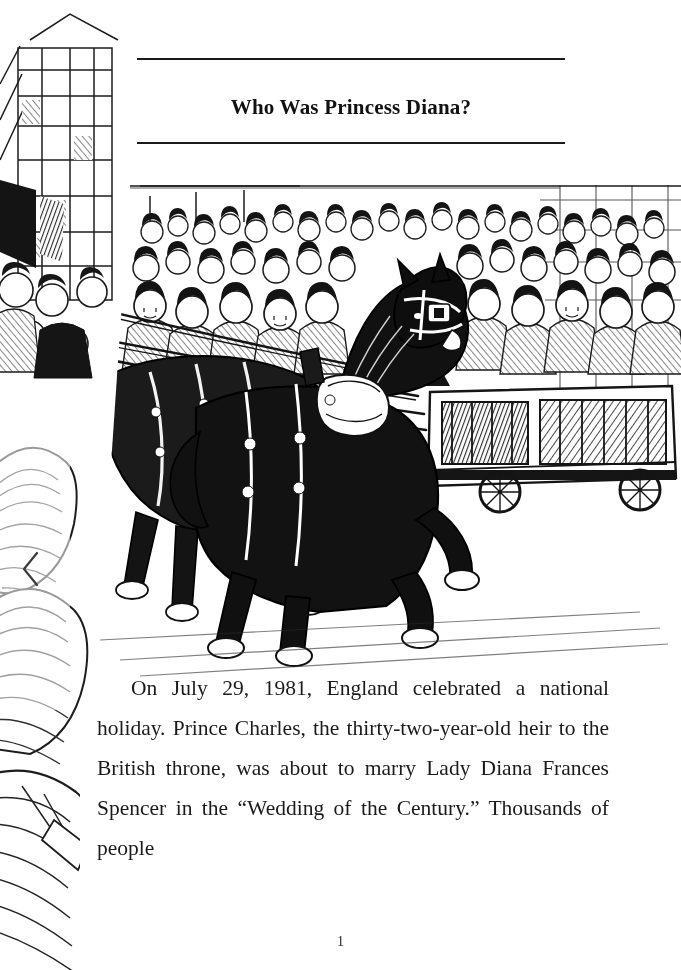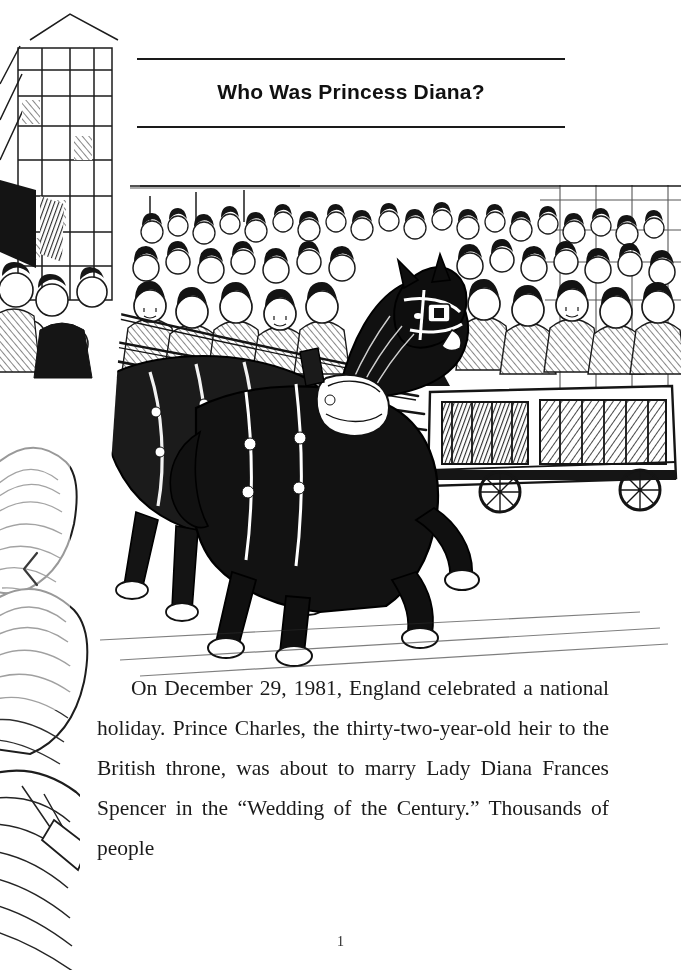--- a/index.html
+++ b/index.html
@@ -31,26 +31,26 @@
     top: 58px;
     width: 428px;
   }
   .rule {
     width: 100%;
     height: 2px;
     background: #1a1a1a;
   }
   .chapter-title {
     text-align: center;
-    font-family: Liberation Sans, sans-serif;
+    font-family: Liberation Serif, serif;
     font-weight: bold;
     font-size: 21px;
     color: #111111;
     letter-spacing: 0.2px;
-    padding: 20px 0 23px 0;
+    padding: 36px 0 23px 0;
     line-height: 1.1;
   }
 
   
   .illustration {
     position: absolute;
     left: 0;
     top: 0;
     width: 681px;
     height: 970px;
@@ -501,21 +501,21 @@
     </svg>
   </div>
 
   <div class="title-block">
     <div class="rule"></div>
     <div class="chapter-title">Who Was Princess Diana?</div>
     <div class="rule"></div>
   </div>
 
   <div class="body-text">
-    <span class="indent"></span><span>On December 29, 1981, England celebrated a national holiday. Prince Charles, the thirty-two-year-old heir to the British throne, was about to marry Lady Diana Frances Spencer in the “Wedding of the Century.” Thousands of people</span>
+    <span class="indent"></span><span>On July 29, 1981, England celebrated a national holiday. Prince Charles, the thirty-two-year-old heir to the British throne, was about to marry Lady Diana Frances Spencer in the “Wedding of the Century.” Thousands of people</span>
   </div>
 
   <div class="page-number">1</div>
 
   <div class="nav-prev">
     <span class="chev">
       <svg width="22" height="38" viewBox="0 0 22 38" xmlns="http://www.w3.org/2000/svg">
         <polyline points="17,3 4,19 17,35" fill="none" stroke="#3a3a3a" stroke-width="2.2" stroke-linecap="round" stroke-linejoin="round"></polyline>
       </svg>
     </span>

